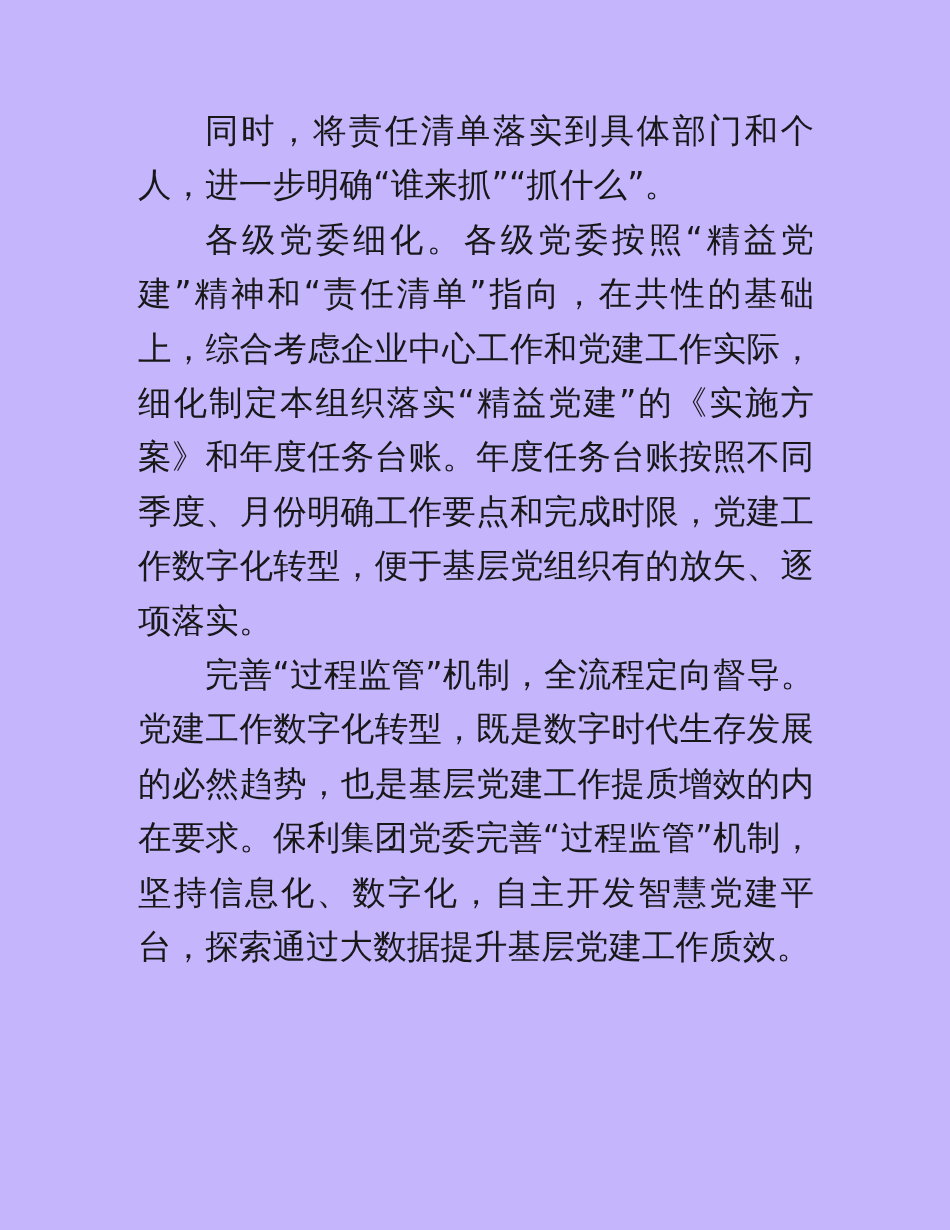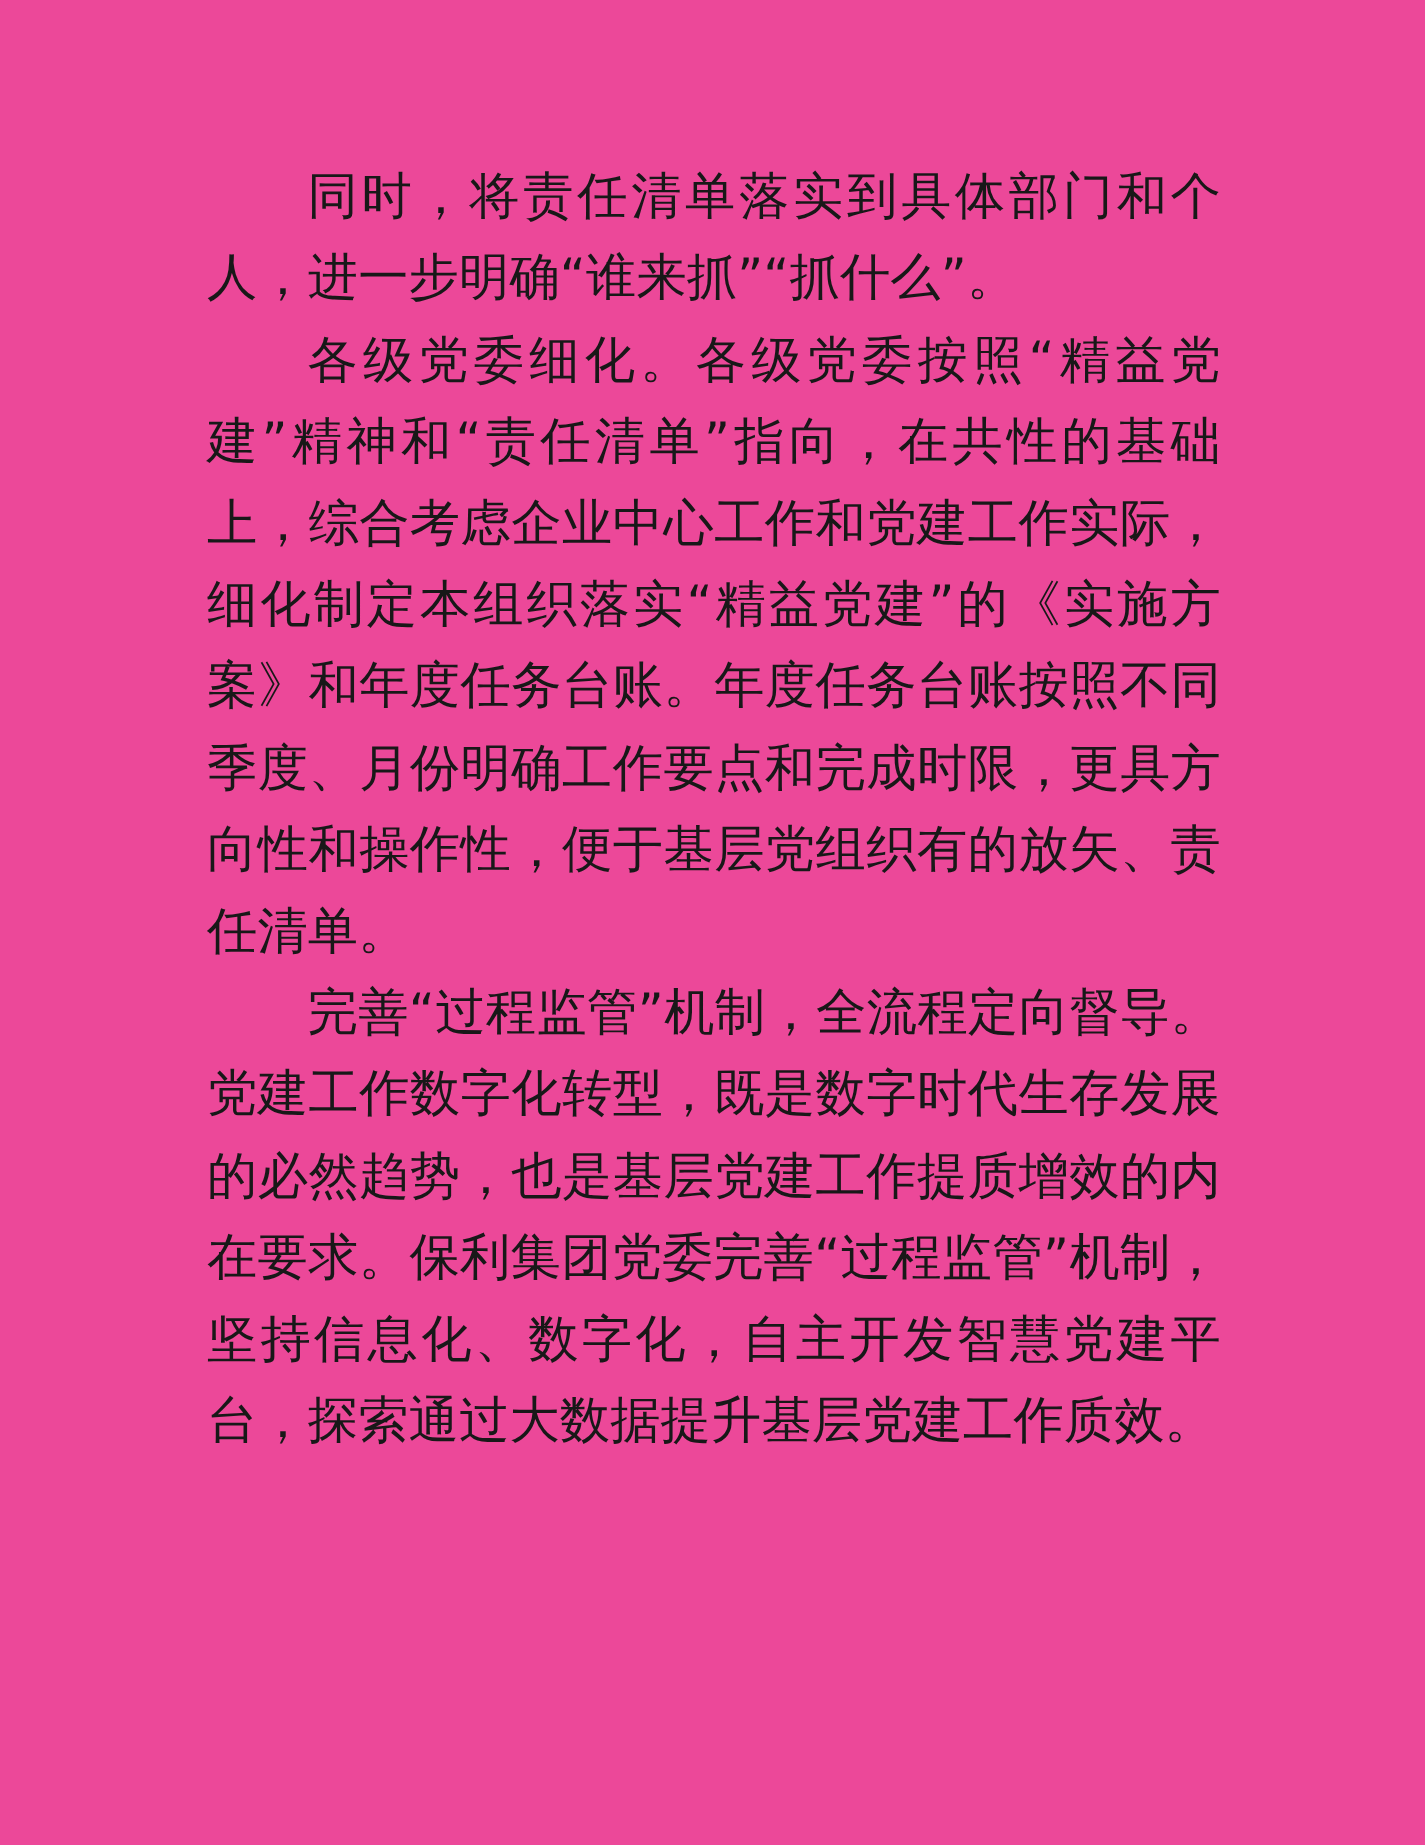--- a/index.html
+++ b/index.html
@@ -10,21 +10,21 @@
   body {
     width: 950px;
     height: 1230px;
     overflow: hidden;
     font-family: "DejaVu Sans", "Liberation Sans", sans-serif;
   }
   .page {
     position: relative;
     width: 950px;
     height: 1230px;
-    background: #ec4899;
+    background: #c4b5fd;
     box-sizing: border-box;
   }
   .doc-body {
     position: absolute;
     left: 138px;
     top: 104px;
     width: 676px;
   }
   .para {
     margin: 0;
@@ -43,17 +43,17 @@
   .para + .para {
     margin-top: 0px;
   }
 </style>
 </head>
 <body>
 
 <div class="page">
   <div class="doc-body">
     <p class="para">同时，将责任清单落实到具体部门和个人，进一步明确“谁来抓”“抓什么”。</p>
-    <p class="para">各级党委细化。各级党委按照“精益党建”精神和“责任清单”指向，在共性的基础上，综合考虑企业中心工作和党建工作实际，细化制定本组织落实“精益党建”的《实施方案》和年度任务台账。年度任务台账按照不同季度、月份明确工作要点和完成时限，更具方向性和操作性，便于基层党组织有的放矢、责任清单。</p>
+    <p class="para">各级党委细化。各级党委按照“精益党建”精神和“责任清单”指向，在共性的基础上，综合考虑企业中心工作和党建工作实际，细化制定本组织落实“精益党建”的《实施方案》和年度任务台账。年度任务台账按照不同季度、月份明确工作要点和完成时限，党建工作数字化转型，便于基层党组织有的放矢、逐项落实。</p>
     <p class="para">完善“过程监管”机制，全流程定向督导。党建工作数字化转型，既是数字时代生存发展的必然趋势，也是基层党建工作提质增效的内在要求。保利集团党委完善“过程监管”机制，坚持信息化、数字化，自主开发智慧党建平台，探索通过大数据提升基层党建工作质效。</p>
 
   </div>
 </div>
 
 </body></html>

